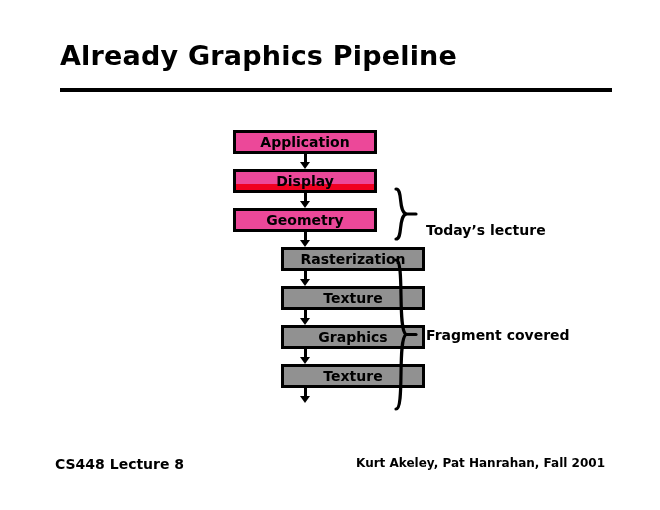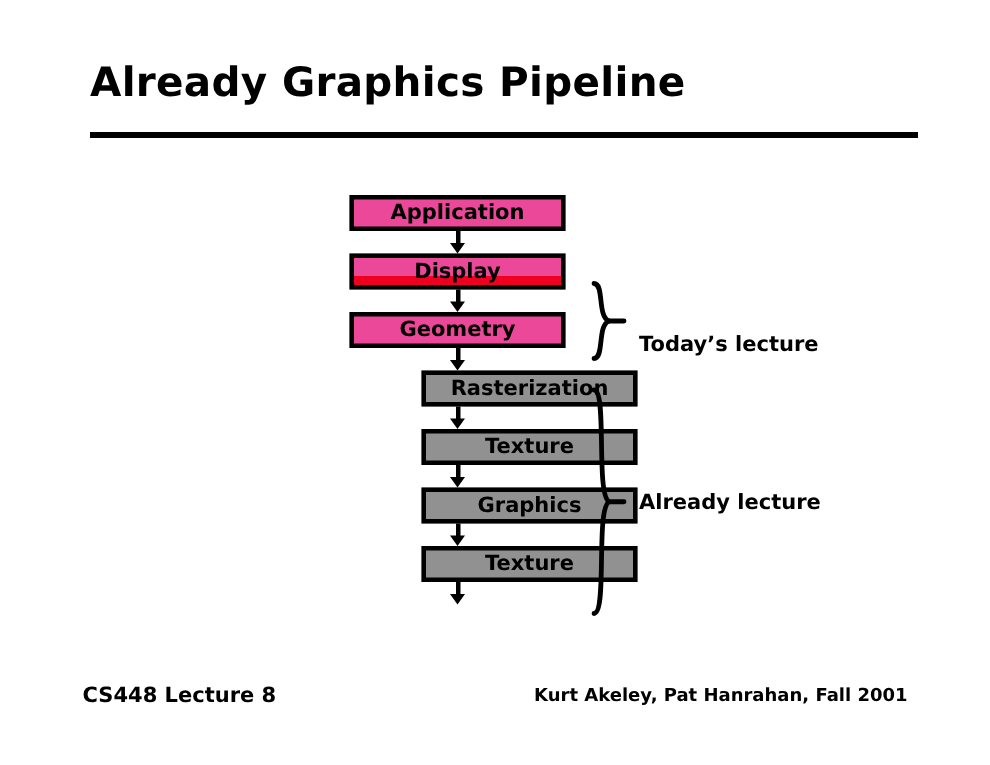--- a/index.html
+++ b/index.html
@@ -217,18 +217,18 @@
     </svg>
   </div>
   <div class="brace-label" style="left:426px; top:222px;">Today’s lecture</div>
 
   <div class="brace-group" style="left:393px; top:257px;">
     <svg width="26" height="155" viewBox="0 0 26 155">
       <path d="M3 3 C12 3, 4 72, 13 77.5 C4 83, 12 152, 3 152" fill="none" stroke="#000000" stroke-width="3.2" stroke-linecap="round" stroke-linejoin="round"></path>
       <path d="M13 77.5 L23 77.5" fill="none" stroke="#000000" stroke-width="3.2" stroke-linecap="round"></path>
     </svg>
   </div>
-  <div class="brace-label" style="left:426px; top:327px;">Already lecture</div>
+  <div class="brace-label" style="left:426px; top:327px;">Fragment covered</div>
 
   <div class="footer-left">CS448 Lecture 8</div>
   <div class="footer-right">Kurt Akeley, Pat Hanrahan, Fall 2001</div>
 
 </div>
 
 </body></html>

